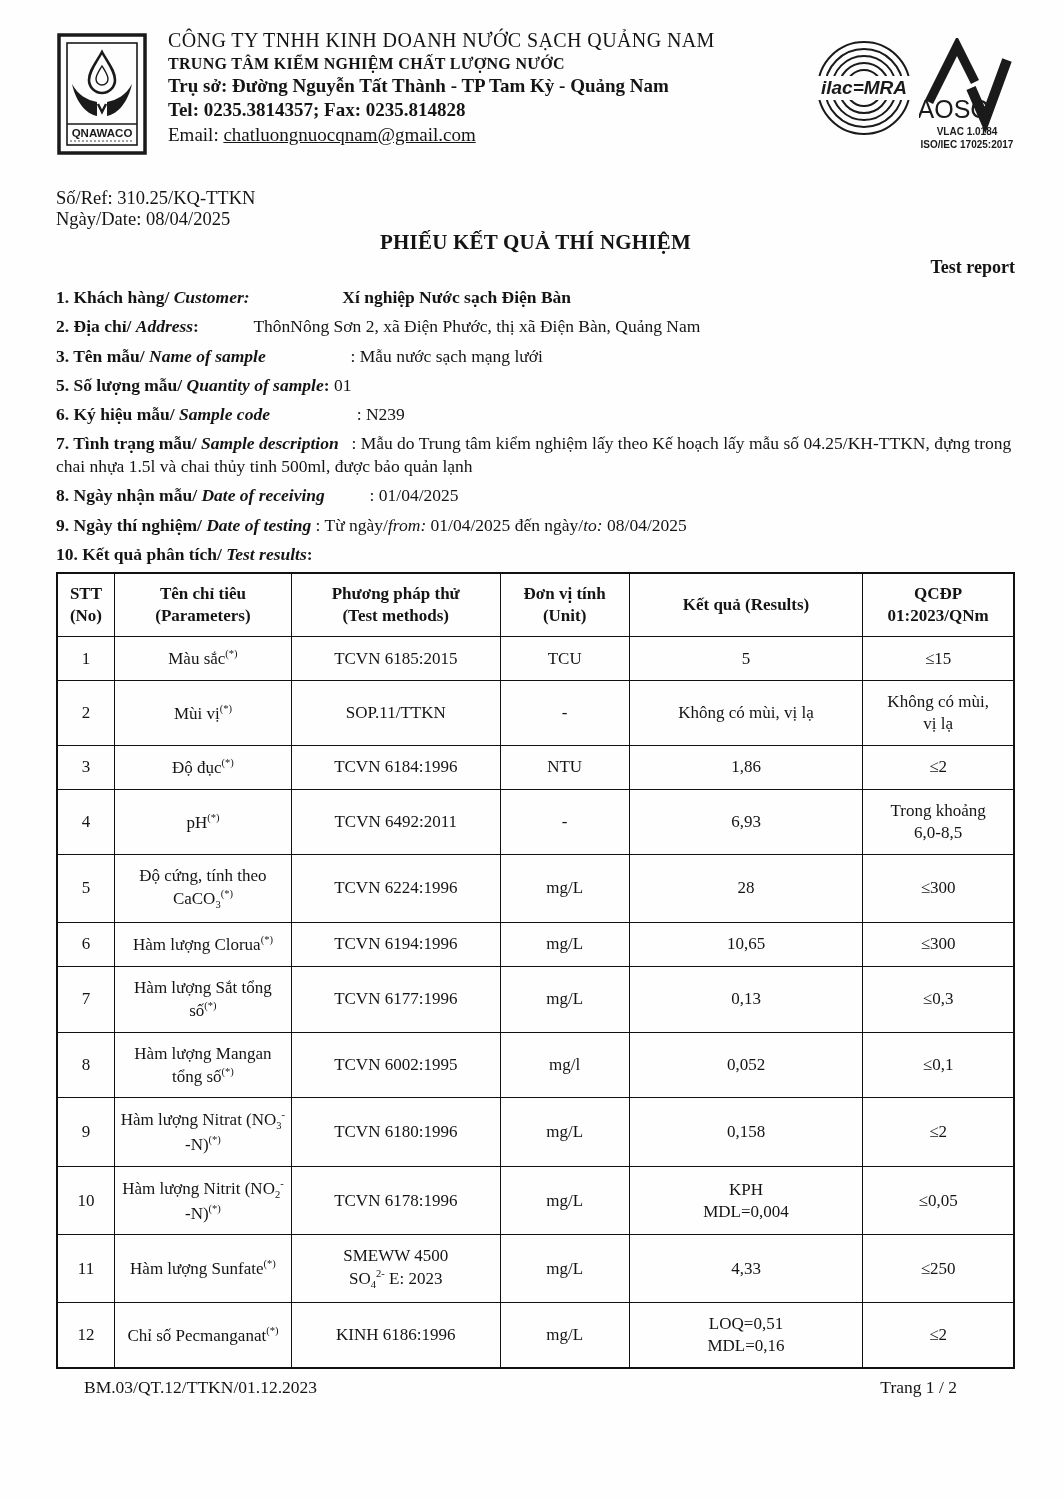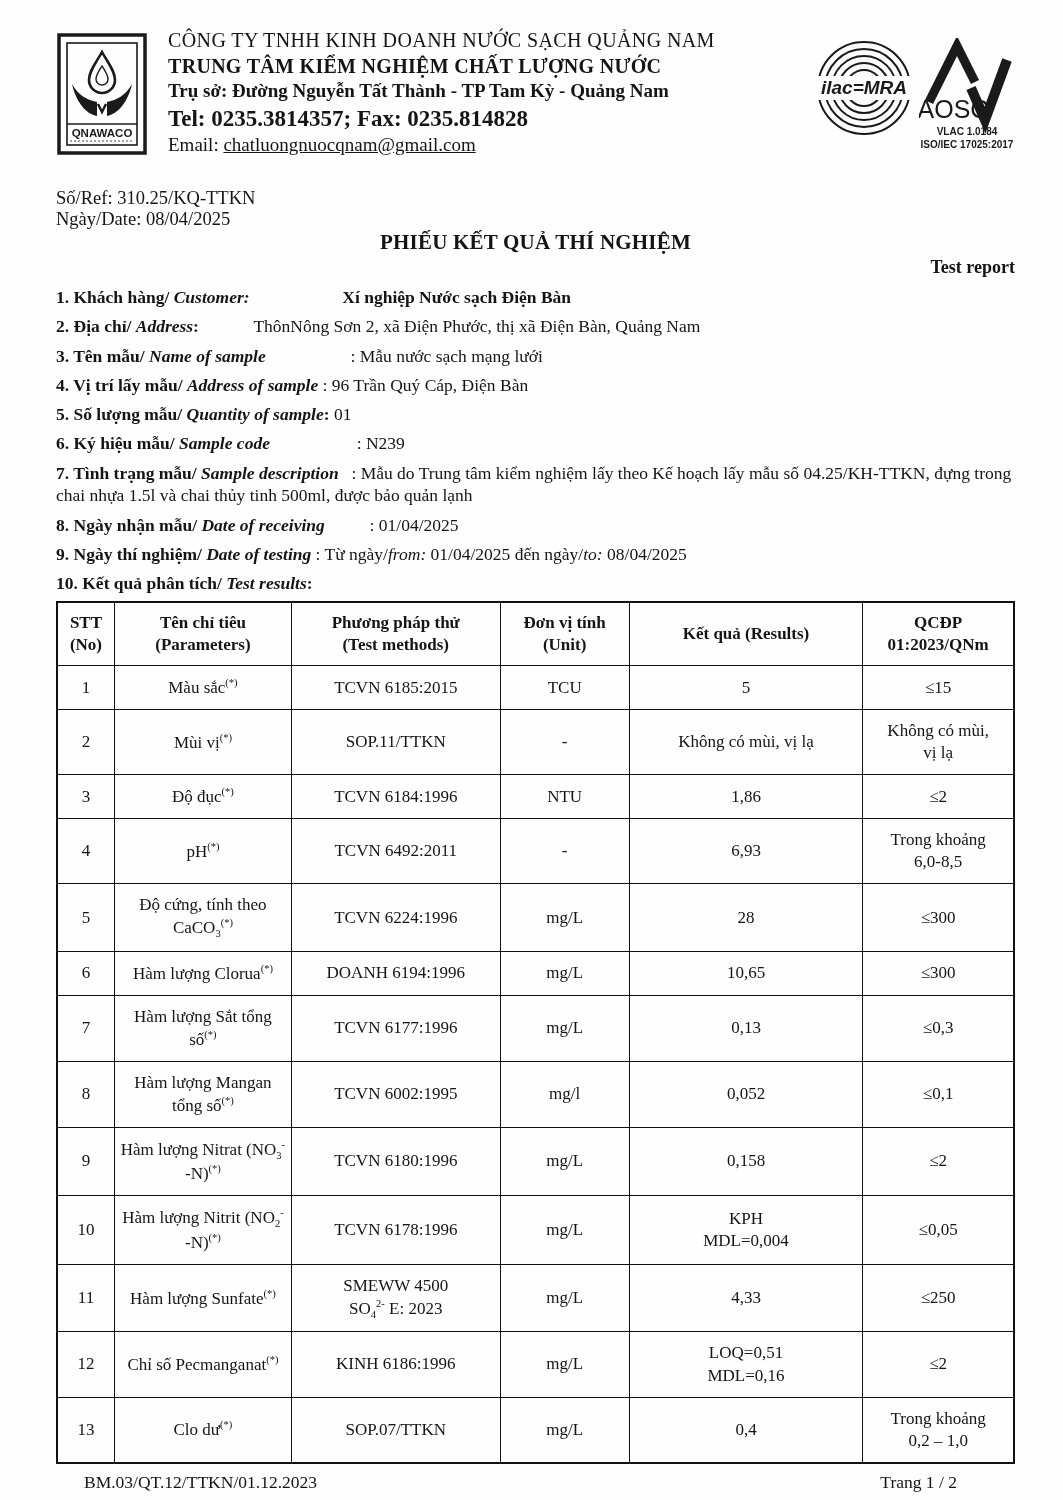--- a/index.html
+++ b/index.html
@@ -9,23 +9,23 @@
     background:#fefefe; color:#141414;
     font-family:"Liberation Serif","DejaVu Serif",serif;
   }
   .page { padding:24px 48px 0 56px; position:relative; }
 
   
   .hdr { display:flex; align-items:flex-start; }
   .logo-left { width:92px; flex:0 0 92px; margin-top:8px; }
   .hdr-center { flex:1; text-align:left; padding:4px 6px 0 20px; line-height:1.28; }
   .hc1 { font-size:20px; letter-spacing:.4px; white-space:nowrap; }
-  .hc2 { font-size:20px; font-weight:bold; letter-spacing:.3px; }
+  .hc2 { font-size:16px; font-weight:bold; letter-spacing:.3px; }
   .hc3 { font-size:19px; font-weight:bold; }
-  .hc4 { font-size:23px; font-weight:bold;font-family:Liberation Serif, serif; }
+  .hc4 { font-size:19px; font-weight:bold;font-family:Liberation Serif, serif; }
   .hc5 { font-size:19px; font-weight:normal; }
   .email-link { text-decoration:underline; }
   .logos-right { flex:0 0 196px; display:flex; gap:6px; align-items:flex-start; margin-top:14px; }
 
   
   .refline { display:flex; font-size:18.5px; margin-top:28px;flex-direction:column; }
   .title   { text-align:center; font-weight:bold; font-size:21px; margin-top:0px; letter-spacing:.2px; }
   .subtitle{ text-align:right; font-weight:bold; font-size:18px; margin-top:2px; }
 
   
@@ -126,25 +126,20 @@
       <span class="gap" style="width:46px"></span>
       <span>ThônNông Sơn 2, xã Điện Phước, thị xã Điện Bàn, Quảng Nam</span>
     </div>
     <div class="line">
       <span class="b">3. Tên mẫu/</span>
       <span class="bi">Name of sample</span>
       <span class="gap" style="width:76px"></span>
       <span>: Mẫu nước sạch mạng lưới</span>
     </div>
     <div class="line">
-      <span class="b">4. Vị trí lấy mẫu/</span>
-      <span class="bi">Address of sample</span>
-      <span>: 96 Trần Quý Cáp, Điện Bàn</span>
-    </div>
-    <div class="line">
       <span class="b">5. Số lượng mẫu/</span>
       <span class="bi">Quantity of sample</span><span class="b">:</span>
       <span>01</span>
     </div>
     <div class="line">
       <span class="b">6. Ký hiệu mẫu/</span>
       <span class="bi">Sample code</span>
       <span class="gap" style="width:78px"></span>
       <span>: N239</span>
     </div>
@@ -244,21 +239,21 @@
           <td><span>5</span></td>
           <td><span>Độ cứng, tính theo CaCO</span><sub>3</sub><sup>(*)</sup></td>
           <td><span>TCVN 6224:1996</span></td>
           <td><span>mg/L</span></td>
           <td><span>28</span></td>
           <td><span>≤300</span></td>
         </tr>
         <tr>
           <td><span>6</span></td>
           <td><span>Hàm lượng Clorua</span><sup>(*)</sup></td>
-          <td><span>DOANH 6194:1996</span></td>
+          <td><span>TCVN 6194:1996</span></td>
           <td><span>mg/L</span></td>
           <td><span>10,65</span></td>
           <td><span>≤300</span></td>
         </tr>
         <tr>
           <td><span>7</span></td>
           <td><span>Hàm lượng Sắt tổng số</span><sup>(*)</sup></td>
           <td><span>TCVN 6177:1996</span></td>
           <td><span>mg/L</span></td>
           <td><span>0,13</span></td>
@@ -297,28 +292,20 @@
           <td><span>≤250</span></td>
         </tr>
         <tr>
           <td><span>12</span></td>
           <td><span>Chỉ số Pecmanganat</span><sup>(*)</sup></td>
           <td><span>KINH 6186:1996</span></td>
           <td><span>mg/L</span></td>
           <td><span>LOQ=0,51</span><br><span>MDL=0,16</span></td>
           <td><span>≤2</span></td>
         </tr>
-        <tr>
-          <td><span>13</span></td>
-          <td><span>Clo dư</span><sup>(*)</sup></td>
-          <td><span>SOP.07/TTKN</span></td>
-          <td><span>mg/L</span></td>
-          <td><span>0,4</span></td>
-          <td><span>Trong khoảng</span><br><span>0,2 – 1,0</span></td>
-        </tr>
       </tbody>
   </table>
 
   <div class="footer">
     <span>BM.03/QT.12/TTKN/01.12.2023</span>
     <span>Trang 1 / 2</span>
   </div>
 
 </div>
 

